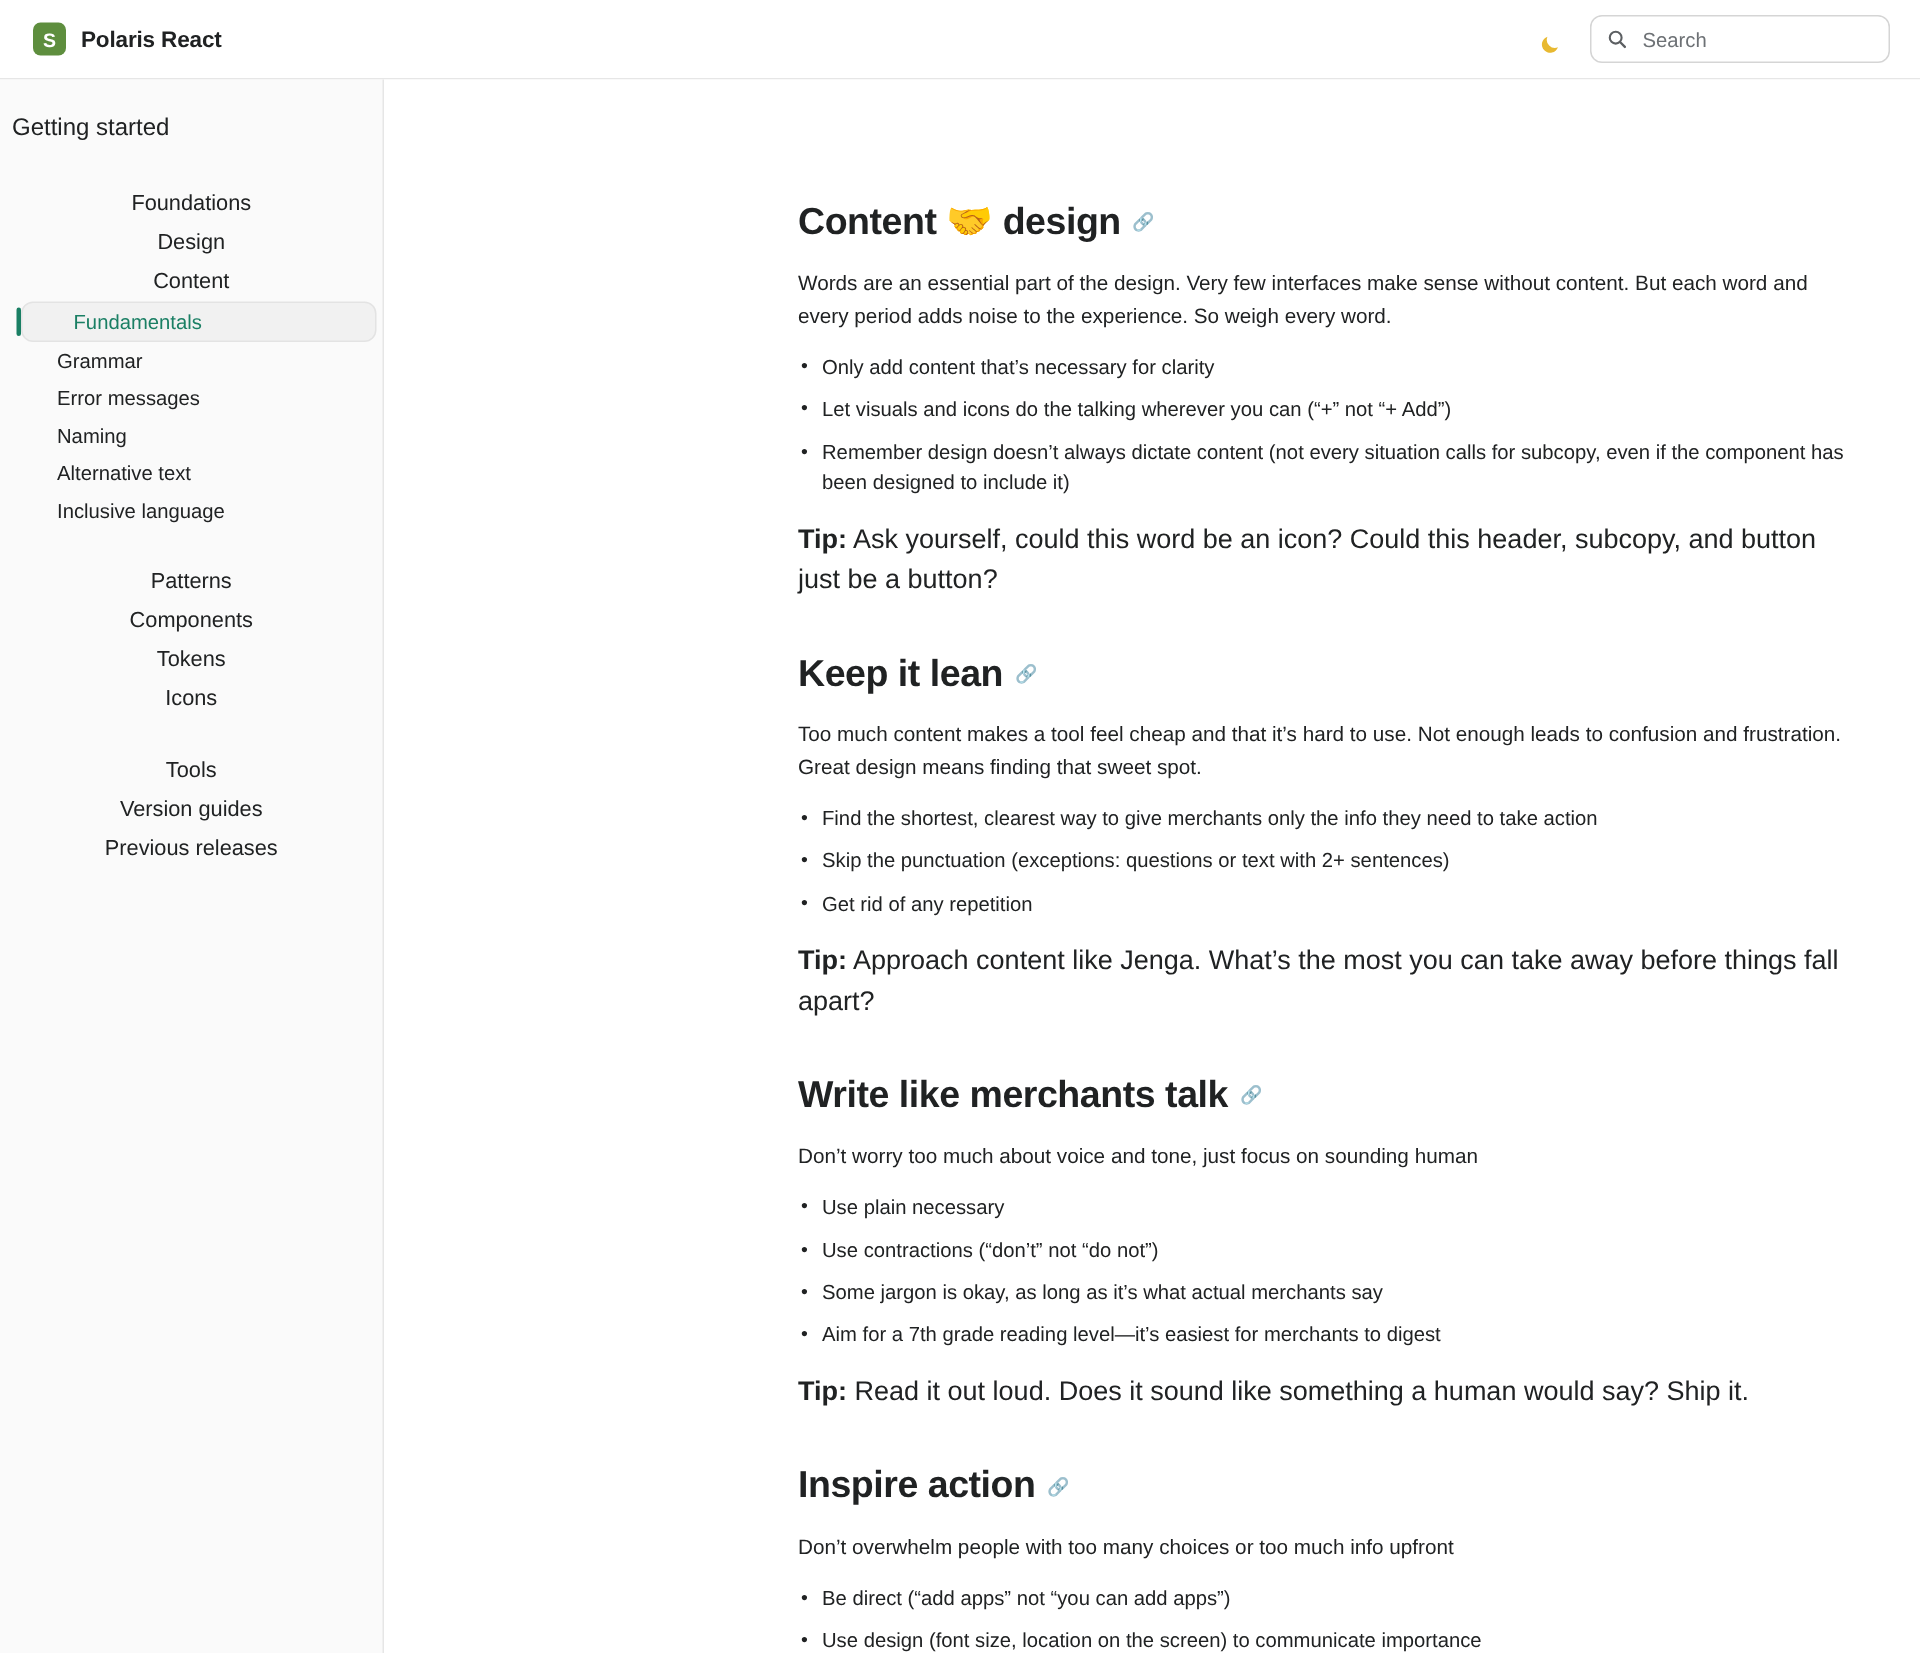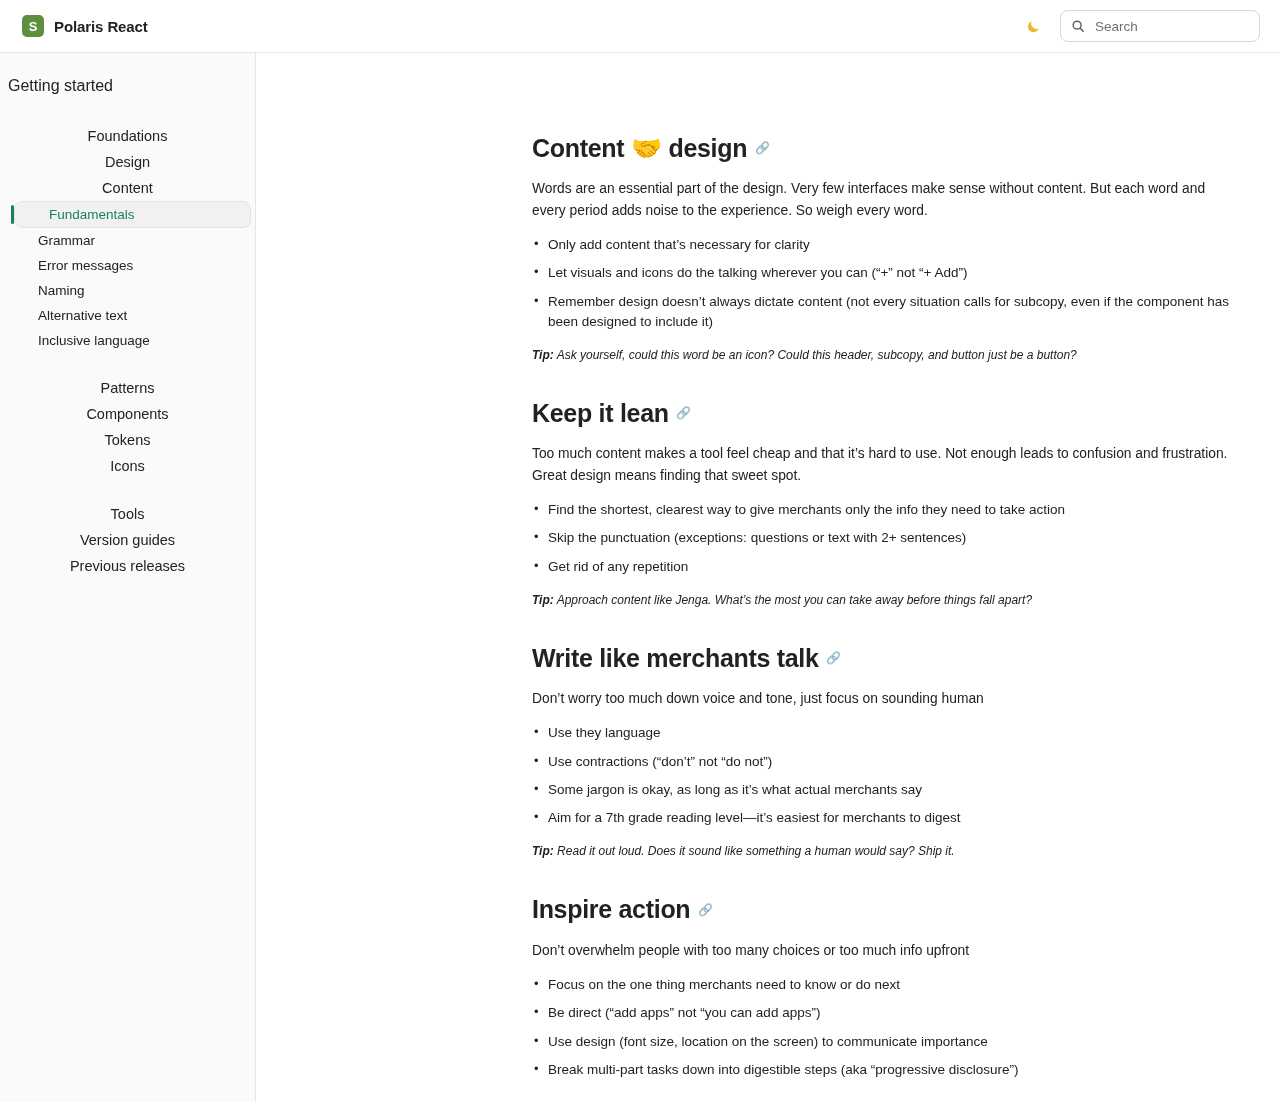--- a/index.html
+++ b/index.html
@@ -26,21 +26,21 @@
   }
   .brand { display: flex; align-items: center; gap: 10px; }
   .brand-logo {
     width: 22px; height: 22px; border-radius: 5px;
     background: #5e8e3e;
     display: flex; align-items: center; justify-content: center;
     color: #fff; font-size: 13px; font-weight: bold;
   }
   .brand-name { font-size: 15px; font-weight: 700; color: #202223; letter-spacing: -0.1px; }
 
-  .top-right { display: flex; align-items: center; gap: 14px; }
+  .top-right { display: flex; align-items: flex-end; gap: 14px; }
   .theme-toggle {
     width: 26px; height: 26px;
     display: flex; align-items: center; justify-content: center;
     cursor: pointer;
     font-size: 15px;
     color: #f2c037;
   }
   .search-box {
     width: 200px; height: 32px;
     border: 1px solid #d5d5d5;
@@ -161,21 +161,21 @@
     color: #202223;
     max-width: 700px;
   }
   ul.bullets li::before {
     content: "•";
     position: absolute;
     left: 0; top: -1px;
     color: #202223;
     font-size: 13px;
   }
-  .tip { font-size: 12px; line-height: 1.5; margin: 14px 0 0 0; color: #202223; font-style: italic; }
+  .tip { font-size: 18px; line-height: 1.5; margin: 14px 0 0 0; color: #202223; }
   .tip b { font-weight: bold; }
 
   .section { margin-bottom: 34px; }
 </style>
 </head>
 <body>
 
 <div class="app">
 
   <div class="topbar">
@@ -273,40 +273,39 @@
           <p class="tip">
             <b>Tip:</b><span> Approach content like Jenga. What’s the most you can take away before things fall apart?</span>
           </p>
         </section>
 
         <section class="section">
           <h2 class="section-title">
             <span>Write like merchants talk</span>
             <span class="anchor-icon">🔗</span>
           </h2>
-          <p class="para">Don’t worry too much down voice and tone, just focus on sounding human</p>
+          <p class="para">Don’t worry too much about voice and tone, just focus on sounding human</p>
           <ul class="bullets">
-            <li>Use they language</li>
+            <li>Use plain necessary</li>
             <li>Use contractions (“don’t” not “do not”)</li>
             <li>Some jargon is okay, as long as it’s what actual merchants say</li>
             <li>Aim for a 7th grade reading level—it’s easiest for merchants to digest</li>
           </ul>
           <p class="tip">
             <b>Tip:</b><span> Read it out loud. Does it sound like something a human would say? Ship it.</span>
           </p>
         </section>
 
         <section class="section">
           <h2 class="section-title">
             <span>Inspire action</span>
             <span class="anchor-icon">🔗</span>
           </h2>
           <p class="para">Don’t overwhelm people with too many choices or too much info upfront</p>
           <ul class="bullets">
-            <li>Focus on the one thing merchants need to know or do next</li>
             <li>Be direct (“add apps” not “you can add apps”)</li>
             <li>Use design (font size, location on the screen) to communicate importance</li>
             <li>Break multi-part tasks down into digestible steps (aka “progressive disclosure”)</li>
           </ul>
 
         </section>
       </article>
 
     </main>
   </div>

